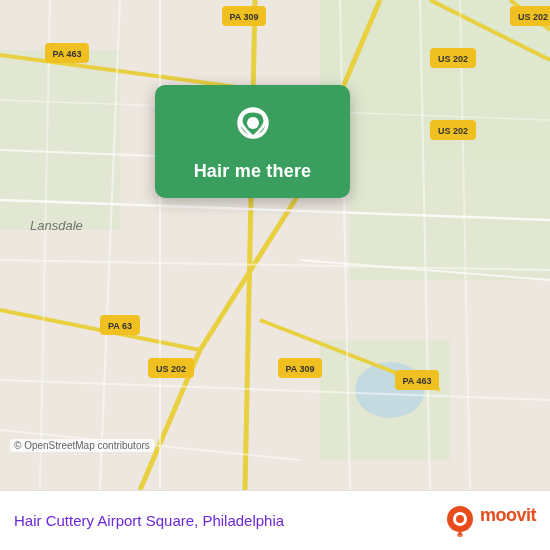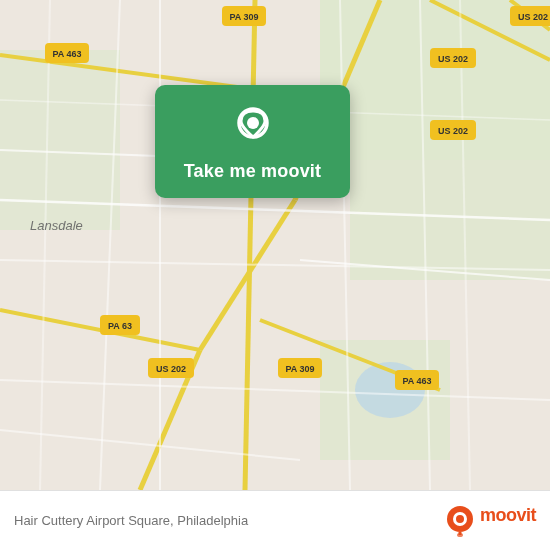--- a/index.html
+++ b/index.html
@@ -75,23 +75,23 @@
       color: #666;
       position: absolute;
       bottom: 38px;
       left: 10px;
       background: rgba(255,255,255,0.75);
       padding: 1px 4px;
       border-radius: 3px;
     }
 
     #location-name {
-      font-size: 13px;
+      font-size: 15px;
       font-weight: 500;
-      color: #737373;
+      color: #6d28d9;
       flex: 1;
     }
 
     #moovit-logo {
       display: flex;
       gap: 4px;
       margin-left: auto;
     }
 
     #moovit-icon {
@@ -175,31 +175,32 @@
 
     <rect x="395" y="370" width="44" height="20" rx="4" fill="#f0c020"></rect>
     <text x="417" y="384" text-anchor="middle" font-size="9" font-weight="bold" fill="#333">PA 463</text>
 
     <text x="30" y="230" font-size="13" fill="#666" font-style="italic" opacity="0.9">Lansdale</text>
 
     <rect x="510" y="6" width="46" height="20" rx="4" fill="#f0c020"></rect>
     <text x="533" y="20" text-anchor="middle" font-size="9" font-weight="bold" fill="#333">US 202</text>
   </svg>
 
+  <div id="osm-attribution">© OpenStreetMap contributors</div>
 
   <div id="take-me-there-card">
 
     <svg id="location-pin-icon" viewBox="0 0 48 48" xmlns="http://www.w3.org/2000/svg">
 
       <circle cx="24" cy="20" r="14" fill="none" stroke="white" stroke-width="3.5"></circle>
       <circle cx="24" cy="20" r="6" fill="white"></circle>
 
       <path d="M24 34 C24 34 12 24 12 18 Q12 8 24 8 Q36 8 36 18 C36 24 24 34 24 34Z" fill="none" stroke="white" stroke-width="3" stroke-linejoin="round"></path>
     </svg>
-    <span id="take-me-there-label">Take me moovit</span>
+    <span id="take-me-there-label">Hair me there</span>
   </div>
 </div>
 
 <div id="bottom-bar">
   <span id="location-name">Hair Cuttery Airport Square, Philadelphia</span>
 
   <div id="moovit-logo">
 
     <svg id="moovit-icon" viewBox="0 0 32 32" xmlns="http://www.w3.org/2000/svg">
       <circle cx="16" cy="14" r="13" fill="#e84e1b"></circle>

